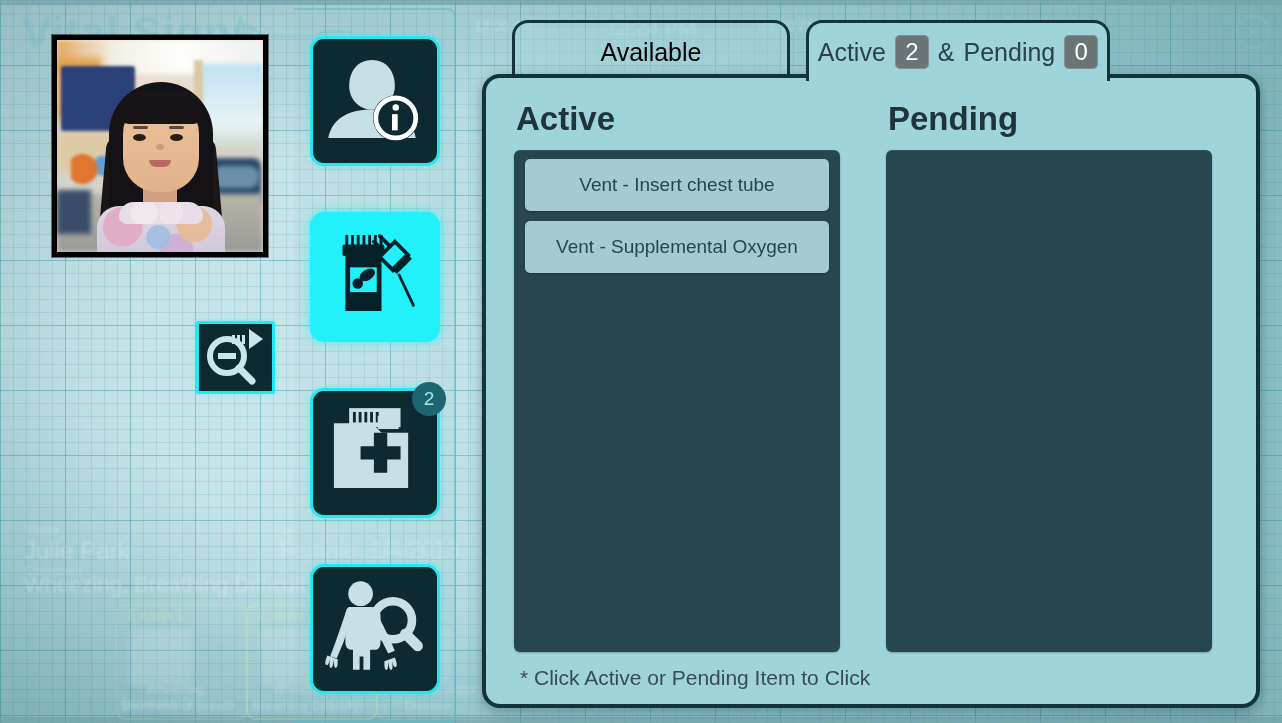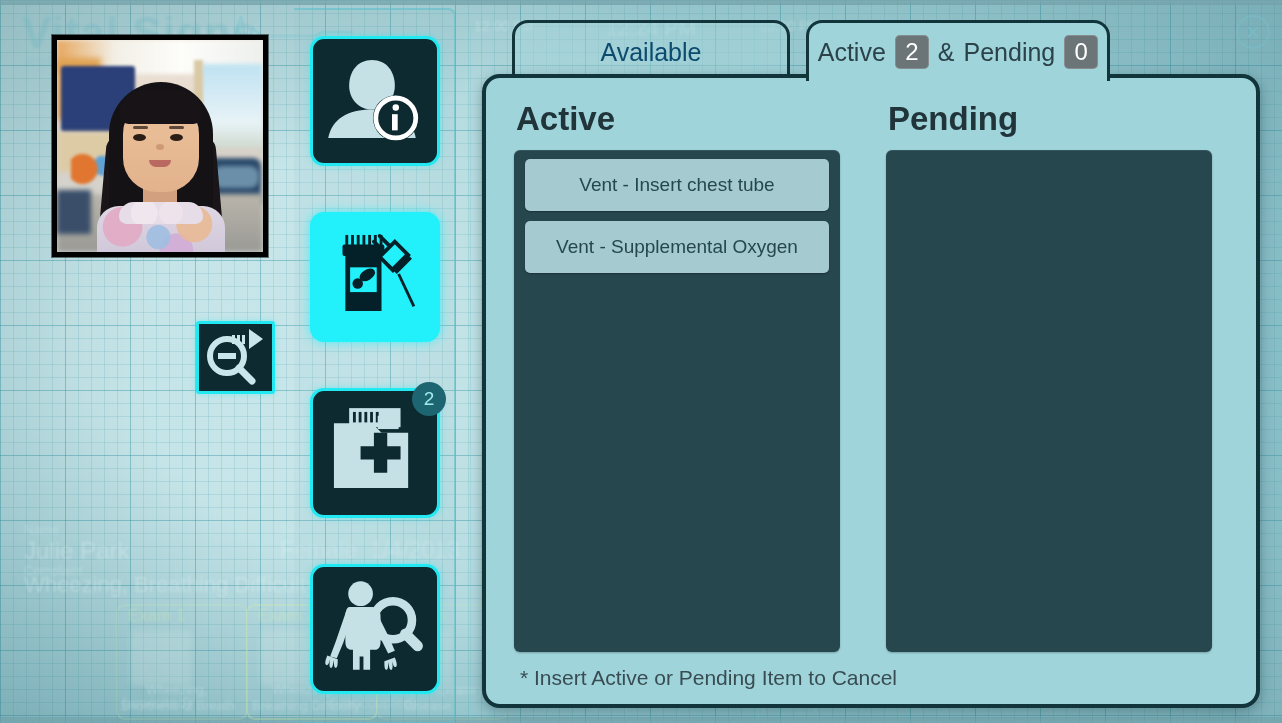--- a/index.html
+++ b/index.html
@@ -88,21 +88,21 @@
      background:rgba(130,190,198,.10);}
   .rail-btn{position:absolute;left:16px;width:124px;height:124px;border-radius:14px;
      border:3px solid #22e8f2;background:#0d2a31;box-shadow:0 0 7px rgba(34,232,242,.45);}
   .rail-btn.sel{background:#22f0fa;border-color:#22f0fa;box-shadow:0 0 12px rgba(34,240,250,.75);}
   .rail-badge{position:absolute;right:-9px;top:-9px;width:34px;height:34px;border-radius:50%;
      background:#1d6570;color:#9fe9ef;font-size:19px;display:flex;align-items:center;justify-content:center;}
 
   
   .tab{position:absolute;top:20px;border:3px solid #12343b;border-bottom:none;border-radius:16px 16px 0 0;
      display:flex;align-items:center;justify-content:center;gap:9px;color:#2c4249;font-size:25px;}
-  #tab-available{left:512px;width:272px;height:58px;background:rgba(168,214,220,.45);color:#0c4a6e;}
+  #tab-available{left:512px;width:272px;height:58px;background:rgba(168,214,220,.45);color:#000000;}
   #tab-active-pending{left:806px;width:298px;height:58px;background:#9fd4db;z-index:6;}
   .tab-badge{display:inline-block;min-width:26px;height:34px;line-height:34px;border-radius:5px;
      background:#6b7476;color:#fff;font-size:24px;text-align:center;padding:0 4px;
      box-shadow:inset 0 0 0 1px rgba(255,255,255,.18);}
 
   
   #panel{position:absolute;left:482px;top:74px;width:770px;height:626px;background:#9fd4db;
      border:4px solid #12343b;border-radius:18px;z-index:5;box-shadow:0 4px 14px rgba(10,45,55,.35);}
   #panel-mask{position:absolute;left:810px;top:72px;width:290px;height:8px;background:#9fd4db;z-index:7;}
   .col{position:absolute;top:22px;width:326px;}
@@ -302,17 +302,17 @@
       <div class="list-item">Vent - Insert chest tube</div>
       <div class="list-item">Vent - Supplemental Oxygen</div>
     </div>
   </div>
 
   <div class="col" style="left:400px;">
     <div class="col-title">Pending</div>
     <div class="listbox"></div>
   </div>
 
-  <div id="footnote">* Insert Active or Pending Item to Cancel</div>
+  <div id="footnote">* Click Active or Pending Item to Click</div>
 </div>
 <div id="panel-mask"></div>
 
 <div id="close-btn">✕</div>
 
 </body></html>

